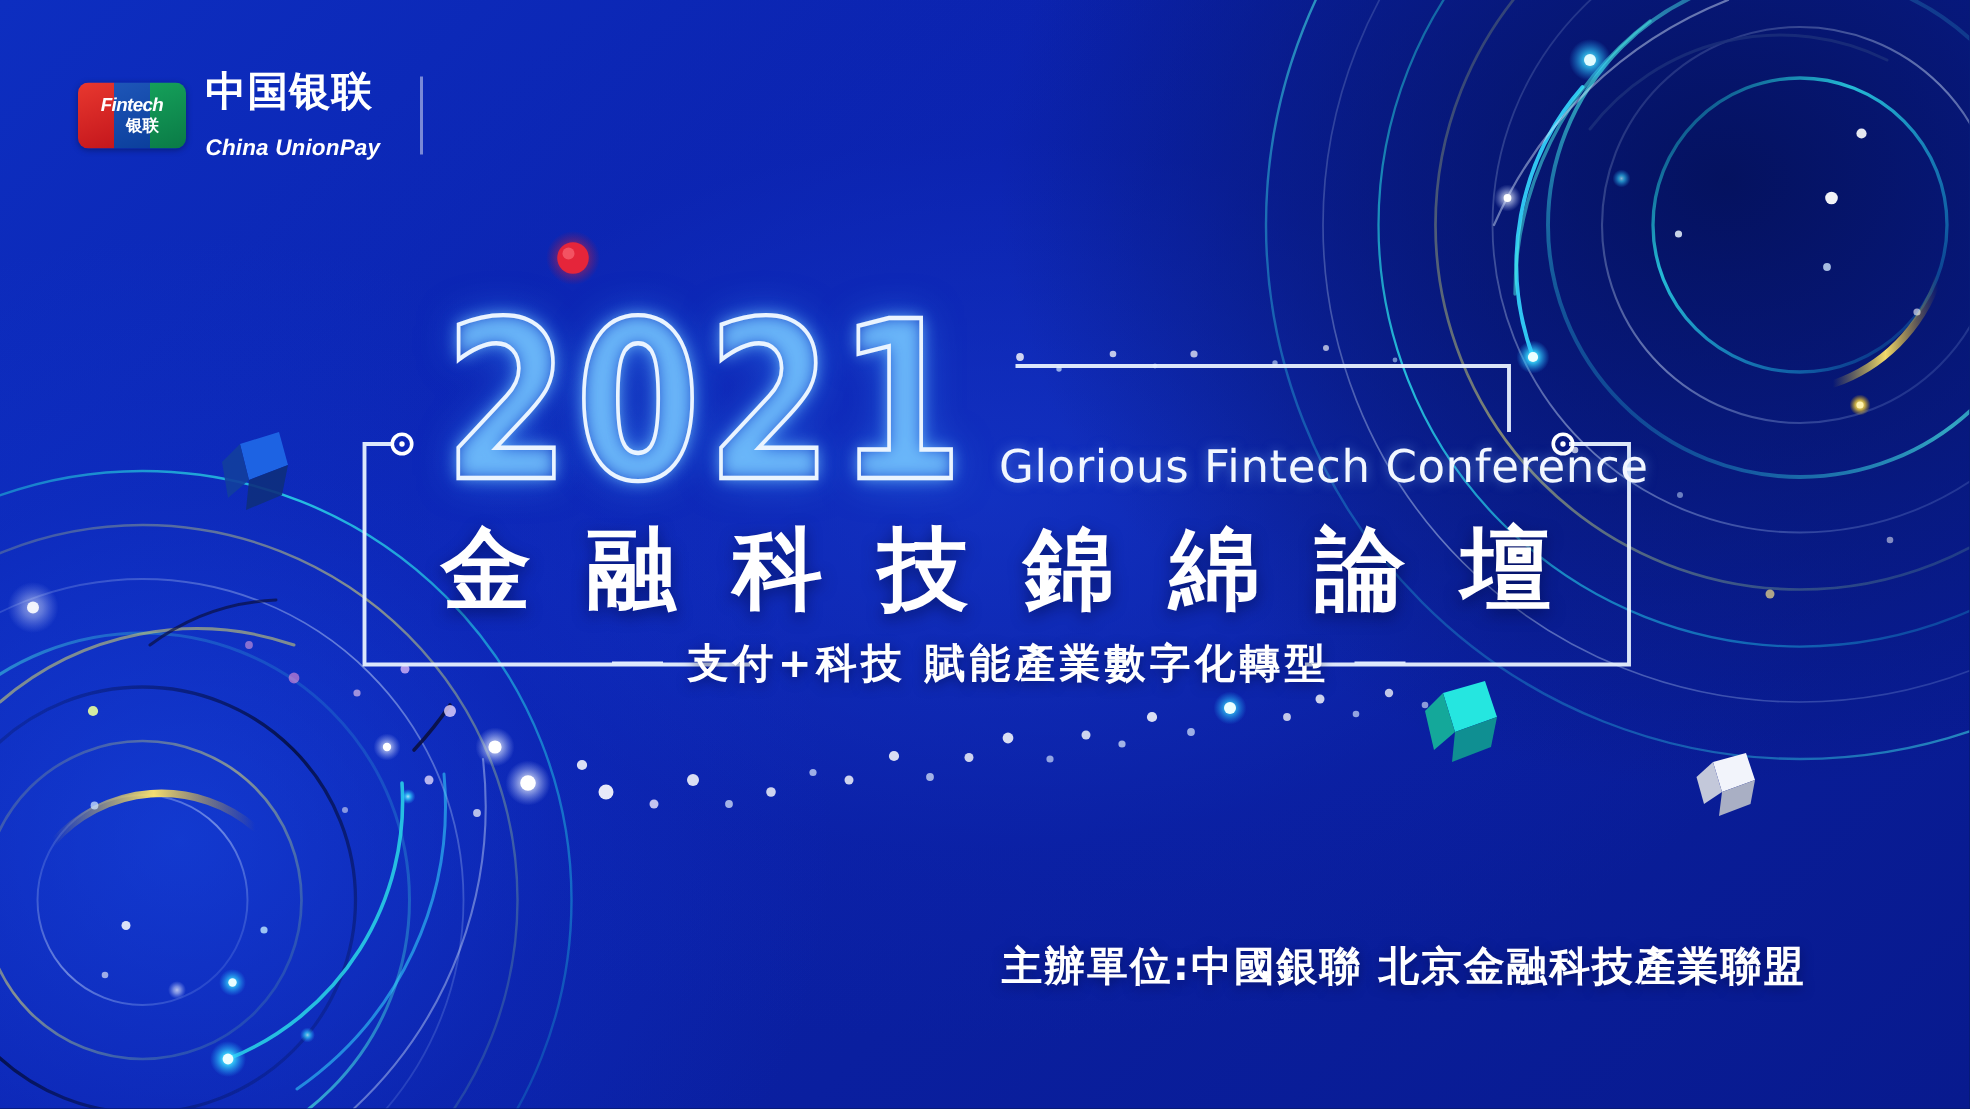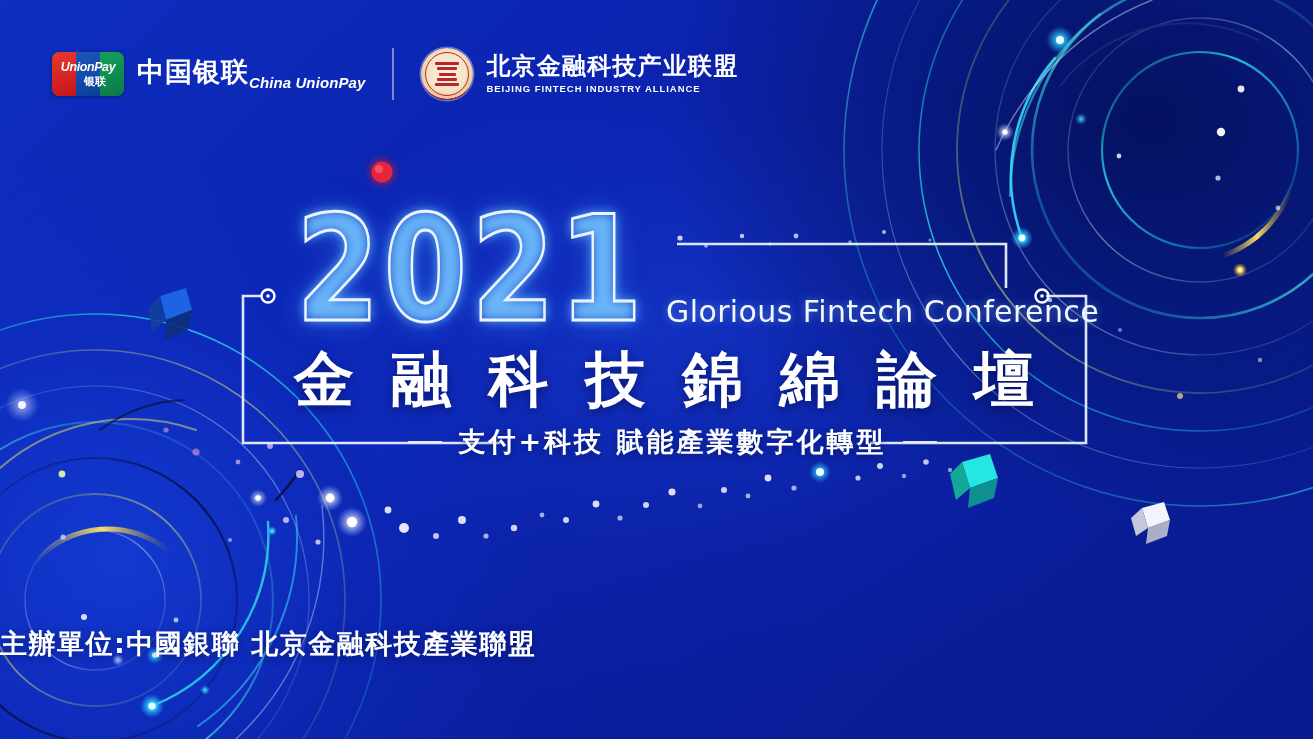--- a/index.html
+++ b/index.html
@@ -34,21 +34,21 @@
   .up-card .s1 { flex:1; background:linear-gradient(160deg,#e8382f,#c4161c); }
   .up-card .s2 { flex:1; background:linear-gradient(160deg,#1e56b8,#0b3f9c); }
   .up-card .s3 { flex:1; background:linear-gradient(160deg,#15a05a,#0a7a46); }
   .up-card .up-txt {
     position:absolute; inset:0; display:flex; flex-direction:column;
     align-items:center; justify-content:center; color:#fff;
     font-style:italic; font-weight:bold; line-height:1;
   }
   .up-card .up-txt .l1 { font-size:12.5px; letter-spacing:-.4px; }
   .up-card .up-txt .l2 { font-size:11px; margin-top:2px; font-style:normal;padding-left:14px; }
-  .up-names { display:flex; flex-direction:row; line-height:1; }
+  .up-names { display:flex; flex-direction:column; line-height:1; }
   .up-names .cn { font-size:27px; font-weight:bold; color:#fff; letter-spacing:1px; }
   .up-names .en { font-size:15px; font-weight:bold; font-style:italic; color:#fff; margin-top:16px; letter-spacing:.1px; }
 
   .divider { width:2px; height:52px; background:rgba(255,255,255,.45); margin:0 27px; }
 
   .bfia-logo { display:flex; align-items:center; gap:13px; }
   .bfia-seal { position:relative; width:52px; height:52px; border-radius:50%;
     background:radial-gradient(circle at 50% 45%, #fdf3e2 0%, #f6e2c6 52%, #e8c79a 70%, #b7262c 71%, #9e1d23 100%);
     box-shadow:0 0 0 1.5px rgba(255,255,255,.35); overflow:hidden; }
   .bfia-seal .ring { position:absolute; inset:4px; border-radius:50%; border:1.6px solid #b7262c; }
@@ -99,21 +99,21 @@
     display:flex; align-items:center; justify-content:center; gap:16px;
   }
   .tagline .dash { width:34px; height:2px; background:#dfeaff; }
   .tagline .txt {
     font-size:27px; font-weight:bold; color:#ffffff; letter-spacing:3px;
     font-family:"DejaVu Sans", sans-serif;
     text-shadow:0 2px 8px rgba(0,10,60,.5);
   }
 
   .organizer {
-    position:absolute; left:0; top:626px; width:1204px; text-align:left;
+    position:absolute; left:0; top:626px; width:1204px; text-align:right;
     font-size:27px; font-weight:bold; color:#ffffff; letter-spacing:1.5px;
     font-family:"DejaVu Sans", sans-serif;
     text-shadow:0 2px 8px rgba(0,10,60,.5);
     z-index:15;
   }
 </style>
 </head>
 <body>
 
 <div id="stage">
@@ -334,48 +334,32 @@
   </svg>
 
   <div class="header">
 
     <div class="up-logo">
       <div class="up-card">
         <span class="s1"></span>
           <span class="s2"></span>
           <span class="s3"></span>
         <span class="up-txt">
-          <span class="l1">UnionPay</span>
+          <span class="l1">Fintech</span>
           <span class="l2">银联</span>
         </span>
       </div>
       <div class="up-names">
         <span class="cn">中国银联</span>
         <span class="en">China UnionPay</span>
       </div>
     </div>
 
     <div class="divider"></div>
 
-    <div class="bfia-logo">
-      <div class="bfia-seal">
-        <span class="ring"></span>
-        <span class="bars">
-            <i></i>
-            <i></i>
-            <i></i>
-            <i></i>
-            <i></i>
-          </span>
-      </div>
-      <div class="bfia-names">
-        <span class="cn">北京金融科技产业联盟</span>
-        <span class="en">BEIJING FINTECH INDUSTRY ALLIANCE</span>
-      </div>
-    </div>
 
   </div>
 
   <div class="title-block">
     <div class="year">2021</div>
     <div class="eng-sub">Glorious Fintech Conference</div>
     <div class="cn-title">
       <span>金</span>
       <span>融</span>
       <span>科</span>

